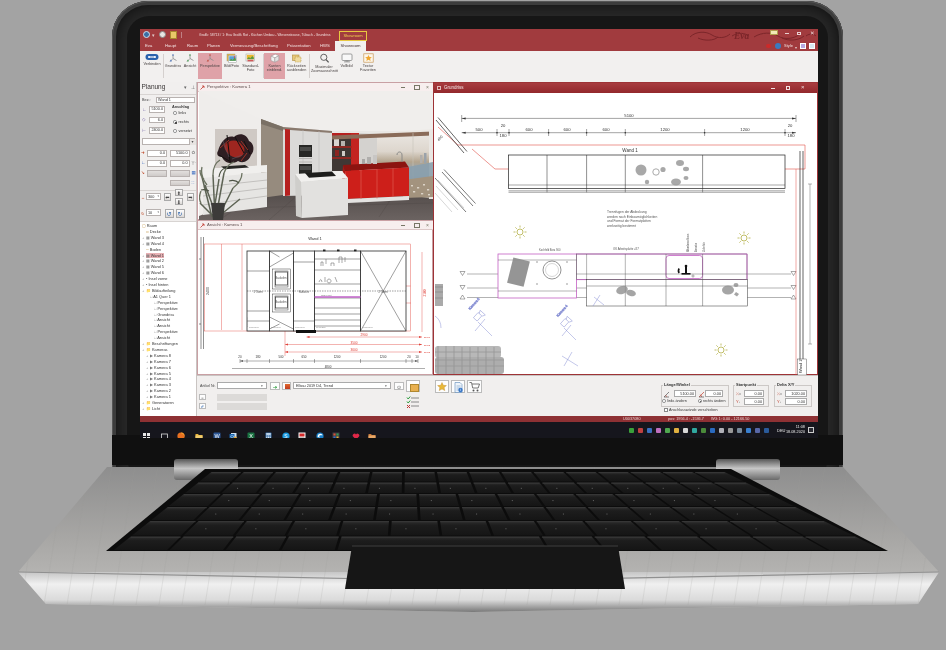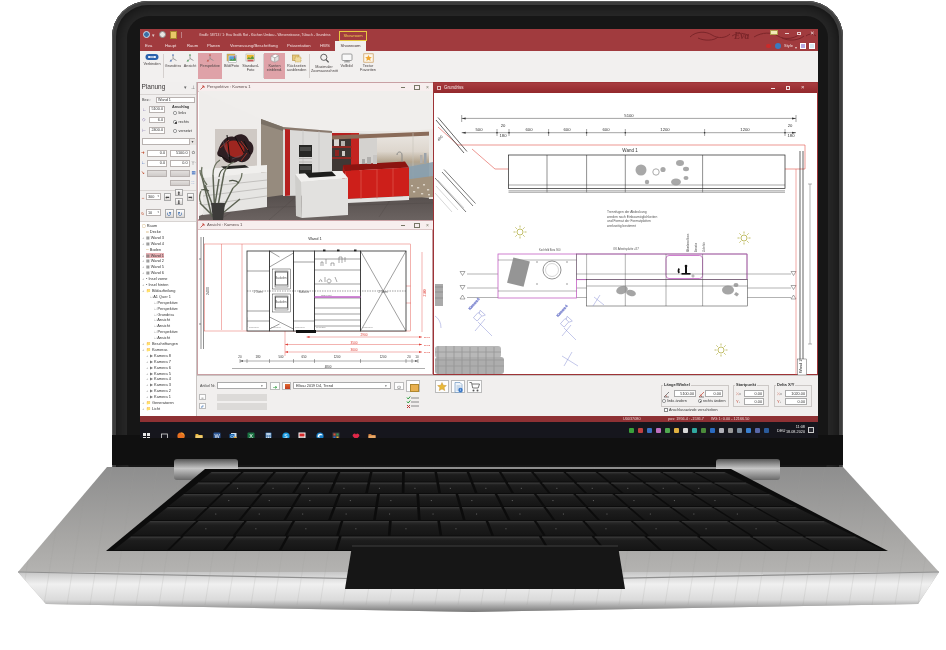--- a/index.html
+++ b/index.html
@@ -1,16 +1,16 @@
 <!DOCTYPE html>
 <html><head>
 <meta charset="utf-8">
 <style>
 html,body{margin:0;padding:0;background:#000;}
-#stage{position:relative;width:946px;height:650px;background:#ffffff;overflow:hidden;font-family:"Liberation Sans",sans-serif;}
+#stage{position:relative;width:946px;height:650px;background:#a3a3a3;overflow:hidden;font-family:"Liberation Sans",sans-serif;}
 #screen{position:absolute;left:140px;top:29px;width:678px;height:409px;background:#f1efee;overflow:hidden;}
 .abs{position:absolute;}
 #lid{left:112px;top:1px;width:731px;height:479px;background:#2a2a2a;border-radius:36px 36px 12px 12px;
 box-shadow:inset 0 0 0 1px #555, inset 0 0 0 4px #3c3c3c, inset 0 0 22px #000;}
 #lid:after{content:"";position:absolute;left:15px;top:15px;right:15px;bottom:0;background:#161616;border-radius:22px;}
 
 
 
 .t4{font-size:4px;line-height:1.15;}
 #titlebar{left:0;top:0;width:678px;height:12px;background:#a13b3e;}

